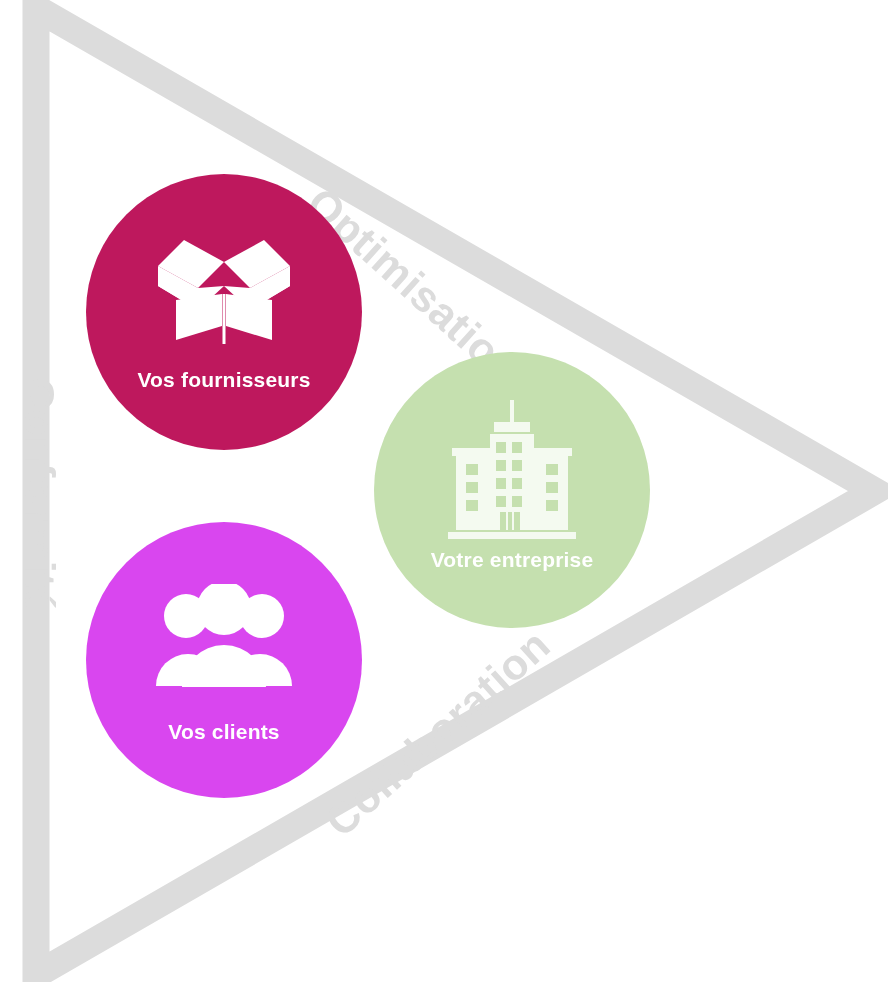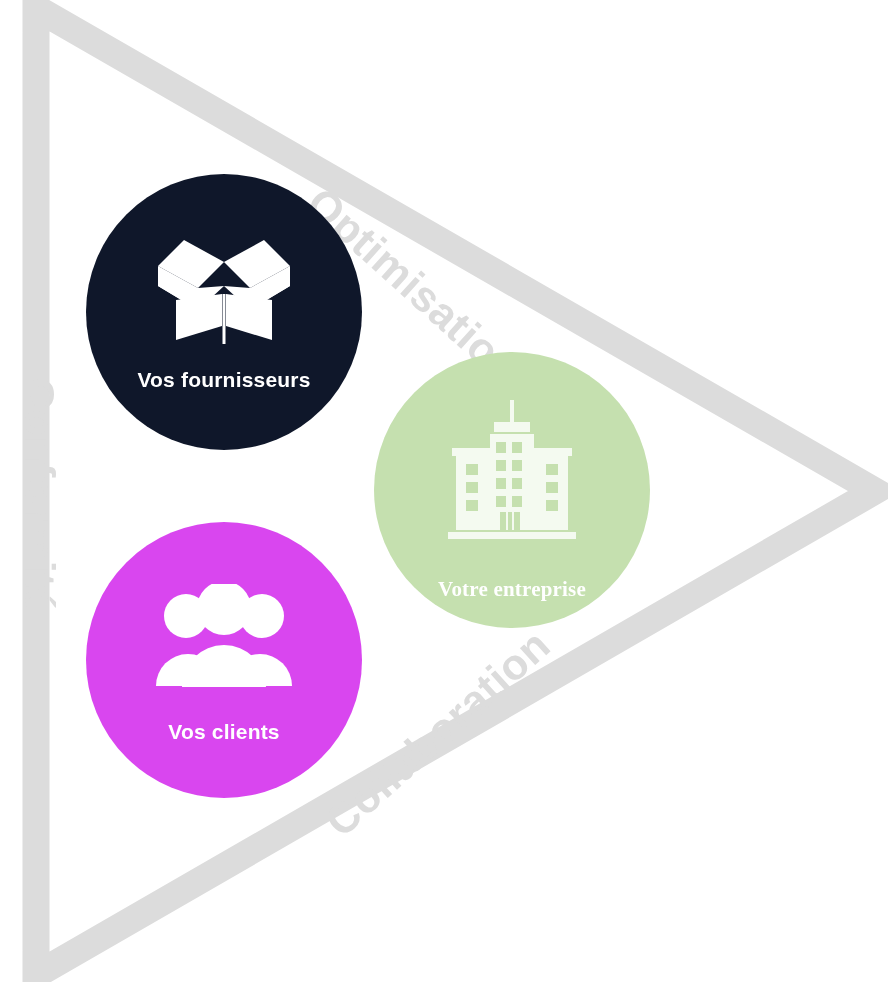--- a/index.html
+++ b/index.html
@@ -83,40 +83,40 @@
   }
   #node-company {
     left: 374px;
     top: 352px;
   }
   #node-customers {
     left: 86px;
     top: 522px;
   }
   #node-company .node-icon { margin-top: 46px; }
-  #node-company .node-label { margin-top: 29px; font-family: Liberation Serif, serif; }
+  #node-company .node-label { margin-top: 0; }
   #node-customers .node-icon { margin-top: 62px; }
   #node-customers .node-label { margin-top: 26px; }
 </style>
 </head>
 <body>
 
 <div id="stage">
 
   <svg id="triangle-layer" viewBox="0 0 888 982" xmlns="http://www.w3.org/2000/svg">
     <polygon points="36,8 875,491 36,975" fill="none" stroke="#dcdcdc" stroke-width="27" stroke-linejoin="miter"></polygon>
   </svg>
 
   <div class="edge-label" id="label-optimisation">Optimisation</div>
 
   <div class="edge-label" id="label-collaboration">Collaboration</div>
 
   <div class="edge-label" id="label-conformite">Conformité</div>
 
-  <div class="node" id="node-suppliers" style="background:#0f172a;">
+  <div class="node" id="node-suppliers" style="background:#be185d;">
     <span class="node-icon">
       <svg width="152" height="122" viewBox="0 0 152 122" xmlns="http://www.w3.org/2000/svg">
         <g fill="#ffffff">
 
           <polygon points="10,38 36,12 76,34 50,60"></polygon>
 
           <polygon points="142,38 116,12 76,34 102,60"></polygon>
 
           <polygon points="10,38 10,58 50,82 50,60"></polygon>
           <polygon points="10,58 50,82 76,58 50,60"></polygon>

